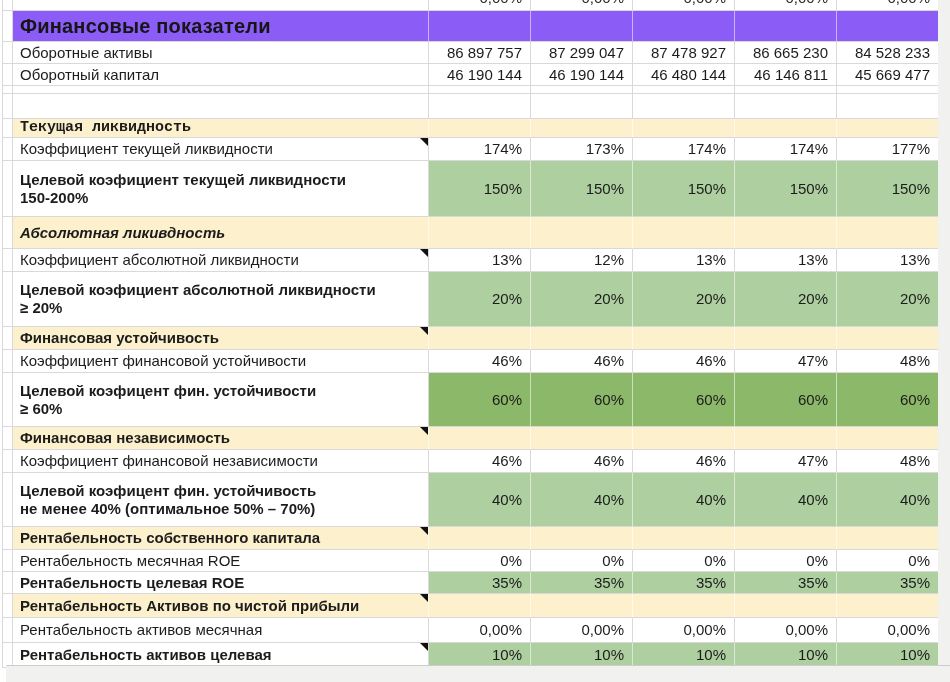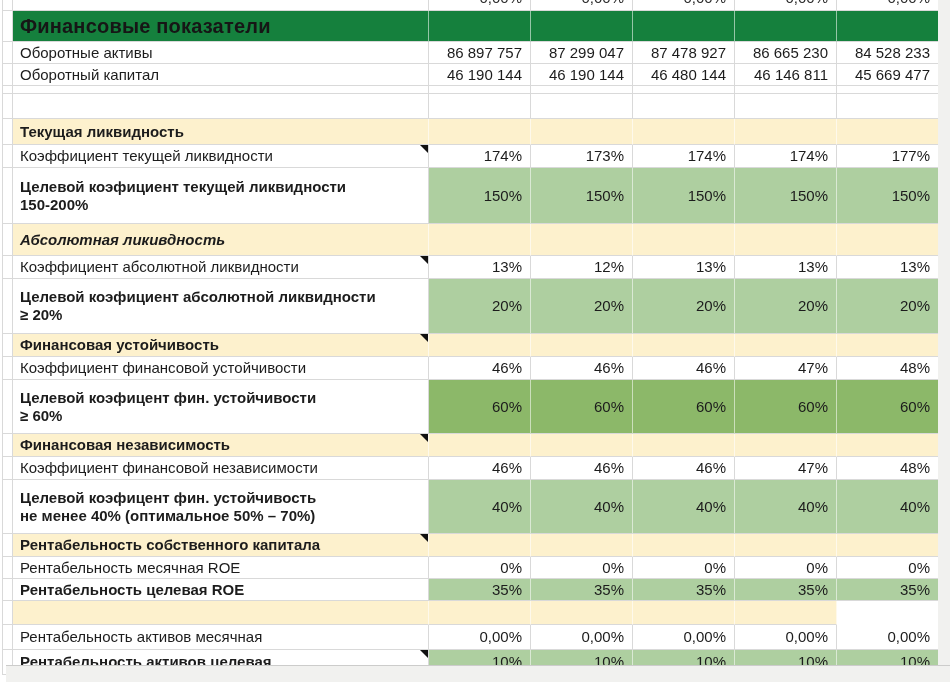--- a/index.html
+++ b/index.html
@@ -25,21 +25,21 @@
     background:#ffffff;
     position:relative;
     display:flex;align-items:center;
     font-size:15px;line-height:1.2;
     overflow:hidden;
     white-space:nowrap;
   }
   .label-cell{padding-left:7px;}
   .value-cell{justify-content:flex-end;padding-right:8px;}
   
-  .row.title .cell{background:#15803d;border-right:1px solid rgba(255,255,255,.55);}
+  .row.title .cell{background:#8b5cf6;border-right:1px solid rgba(255,255,255,.55);}
   .row.title .stub{background:#ffffff;border-right:1px solid #d9d9d9;}
   .row.title .label-cell{
     font-weight:700;font-size:20px;color:#161616;letter-spacing:.2px;
   }
   
   .row.section .cell{background:#fdf1cd;border-right:1px solid rgba(255,255,255,.6);}
   .row.section .stub{background:#ffffff;border-right:1px solid #d9d9d9;}
   .row.section .label-cell{font-weight:700;}
   
   .row.green-light .value-cell{background:#aecfa0;border-right:1px solid rgba(255,255,255,.55);}
@@ -153,21 +153,21 @@
     </div>
     <div class="row spacer" style="height: 25px;">
       <div class="cell stub"></div>
       <div class="cell label-cell"></div>
       <div class="cell value-cell"></div>
       <div class="cell value-cell"></div>
       <div class="cell value-cell"></div>
       <div class="cell value-cell"></div>
       <div class="cell value-cell"></div>
     </div>
-    <div class="row section" style="height: 26px;">
+    <div class="row section" style="height: 19px; font-family: Liberation Mono, monospace;">
       <div class="cell stub"></div>
       <div class="cell label-cell">
         <span>Текущая ликвидность</span>
       </div>
       <div class="cell value-cell"></div>
       <div class="cell value-cell"></div>
       <div class="cell value-cell"></div>
       <div class="cell value-cell"></div>
       <div class="cell value-cell"></div>
     </div>
@@ -429,20 +429,24 @@
       </div>
       <div class="cell value-cell">
         <span>35%</span>
       </div>
       <div class="cell value-cell">
         <span>35%</span>
       </div>
     </div>
     <div class="row section" style="height: 24px;">
       <div class="cell stub"></div>
+      <div class="cell label-cell">
+        <span>Рентабельность Активов по чистой прибыли</span>
+        <div class="marker"></div>
+      </div>
       <div class="cell value-cell"></div>
       <div class="cell value-cell"></div>
       <div class="cell value-cell"></div>
       <div class="cell value-cell"></div>
       <div class="cell value-cell"></div>
     </div>
     <div class="row data" style="height: 25px;">
       <div class="cell stub"></div>
       <div class="cell label-cell">
         <span>Рентабельность активов месячная</span>

